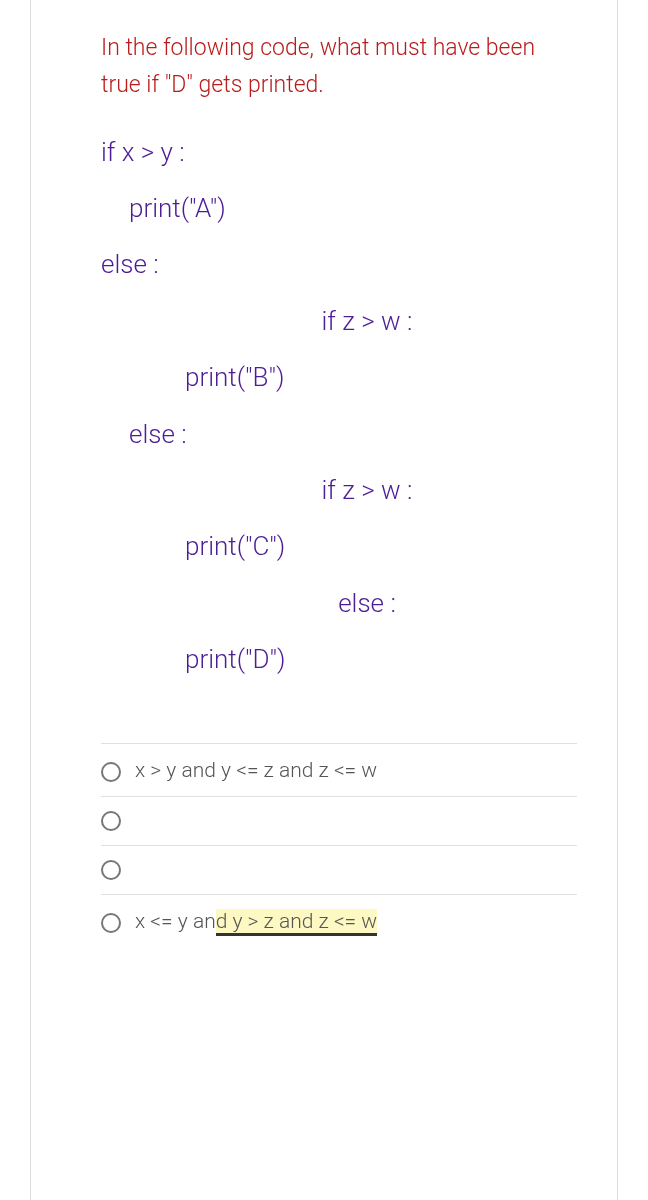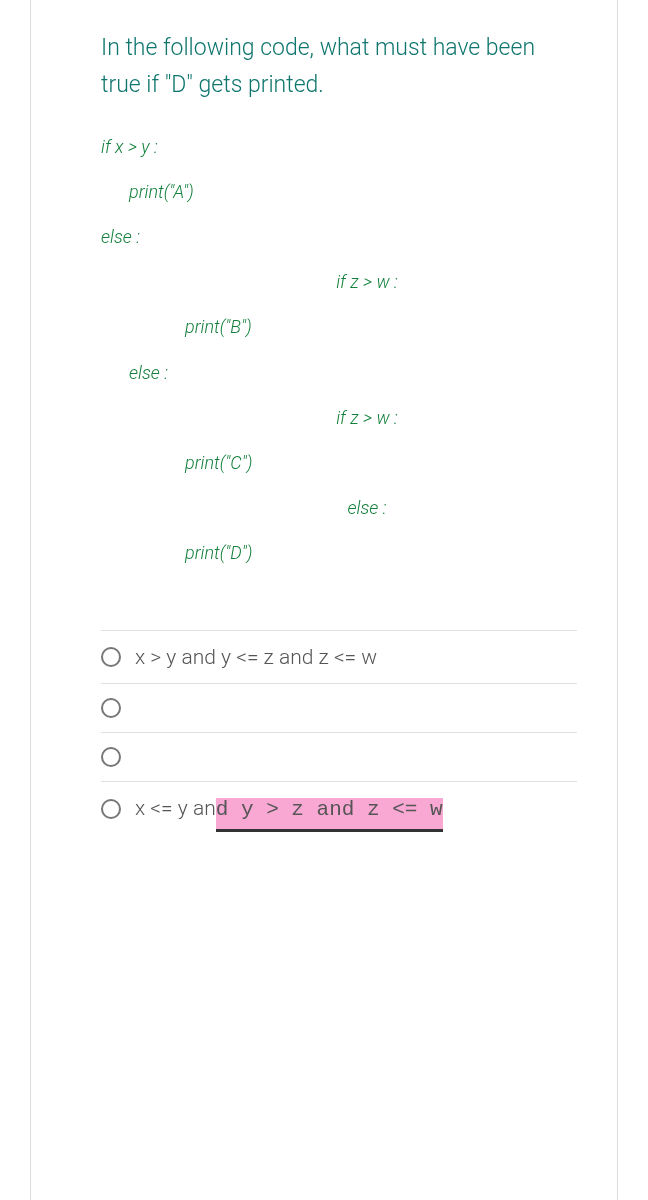--- a/index.html
+++ b/index.html
@@ -16,51 +16,50 @@
     }
     .container {
       padding: 30px 40px 20px 70px;
       border-left: 1px solid #ddd;
       border-right: 1px solid #ddd;
       margin: 0 30px;
       height: 100%;
     }
     .question-text {
       font-size: 23px;
-      color: #0f766e;
+      color: #b91c1c;
       font-weight: 300;
       line-height: 1.6;
       margin-bottom: 30px;
     }
     .code-block {
-      font-size: 18px;
-      color: #15803d;
+      font-size: 26px;
+      color: #4c1d95;
       font-weight: 300;
       line-height: 1.4;
-      font-style: italic;
     }
     .code-line {
       margin-bottom: 20px;
     }
     .indent-1 {
       padding-left: 28px;
     }
     .indent-2 {
       padding-left: 56px;
       text-align: center;
     }
     .indent-3 {
       padding-left: 84px;
     }
     .options-section {
       margin-top: 65px;
     }
     .option-row {
       display: flex;
-      align-items: center;
+      align-items: flex-end;
       padding: 14px 0;
       border-top: 1px solid #e0e0e0;
       cursor: pointer;
     }
     .option-row:first-child {
       border-top: 1px solid #e0e0e0;
     }
     .radio-circle {
       width: 20px;
       height: 20px;
@@ -68,24 +67,23 @@
       border-radius: 50%;
       flex-shrink: 0;
       margin-right: 14px;
     }
     .option-text {
       font-size: 21px;
       color: #555;
       font-weight: 300;
     }
     .highlight {
-      background: #f9a8d4;
+      background: #fef9c3;
       border-bottom: 3px solid #333;
-      padding-bottom: 8px;
-      font-family: Liberation Mono, monospace;
+      padding-bottom: 0px;
     }
   </style>
 </head>
 <body>
 
 <div class="container">
   <div class="question-text">In the following code, what must have been true if "D" gets printed.</div>
 
   <div class="code-block">
     <div class="code-line">if x &gt; y :</div>

